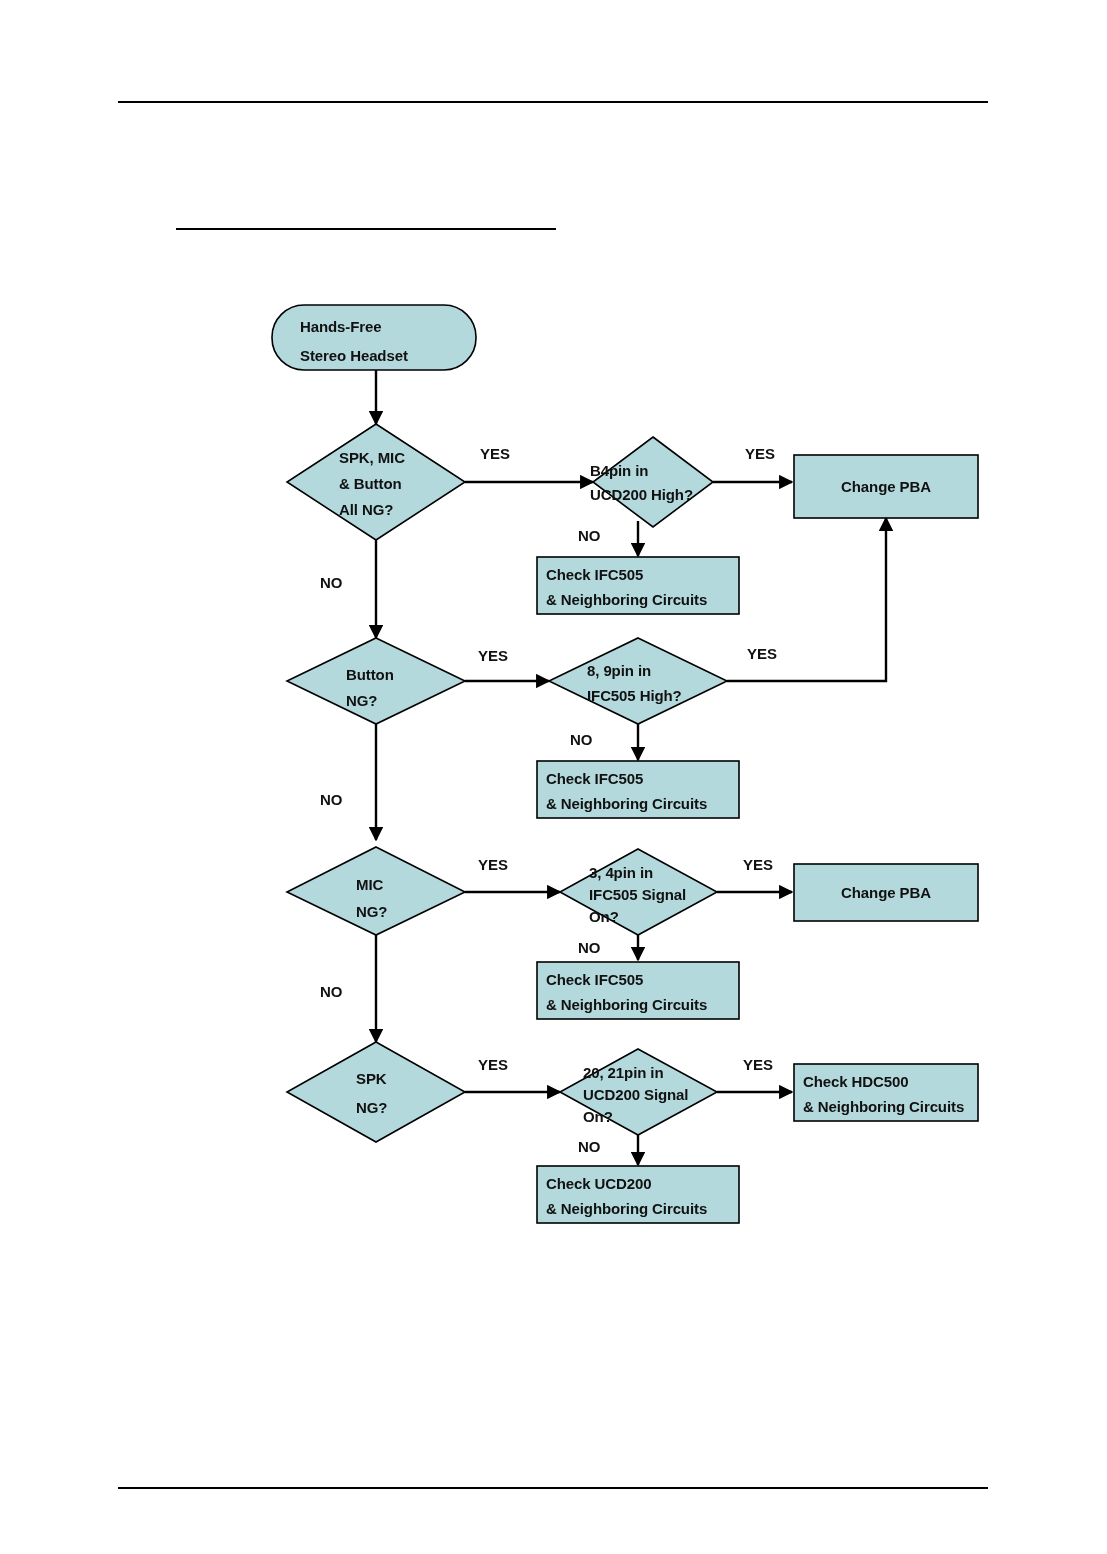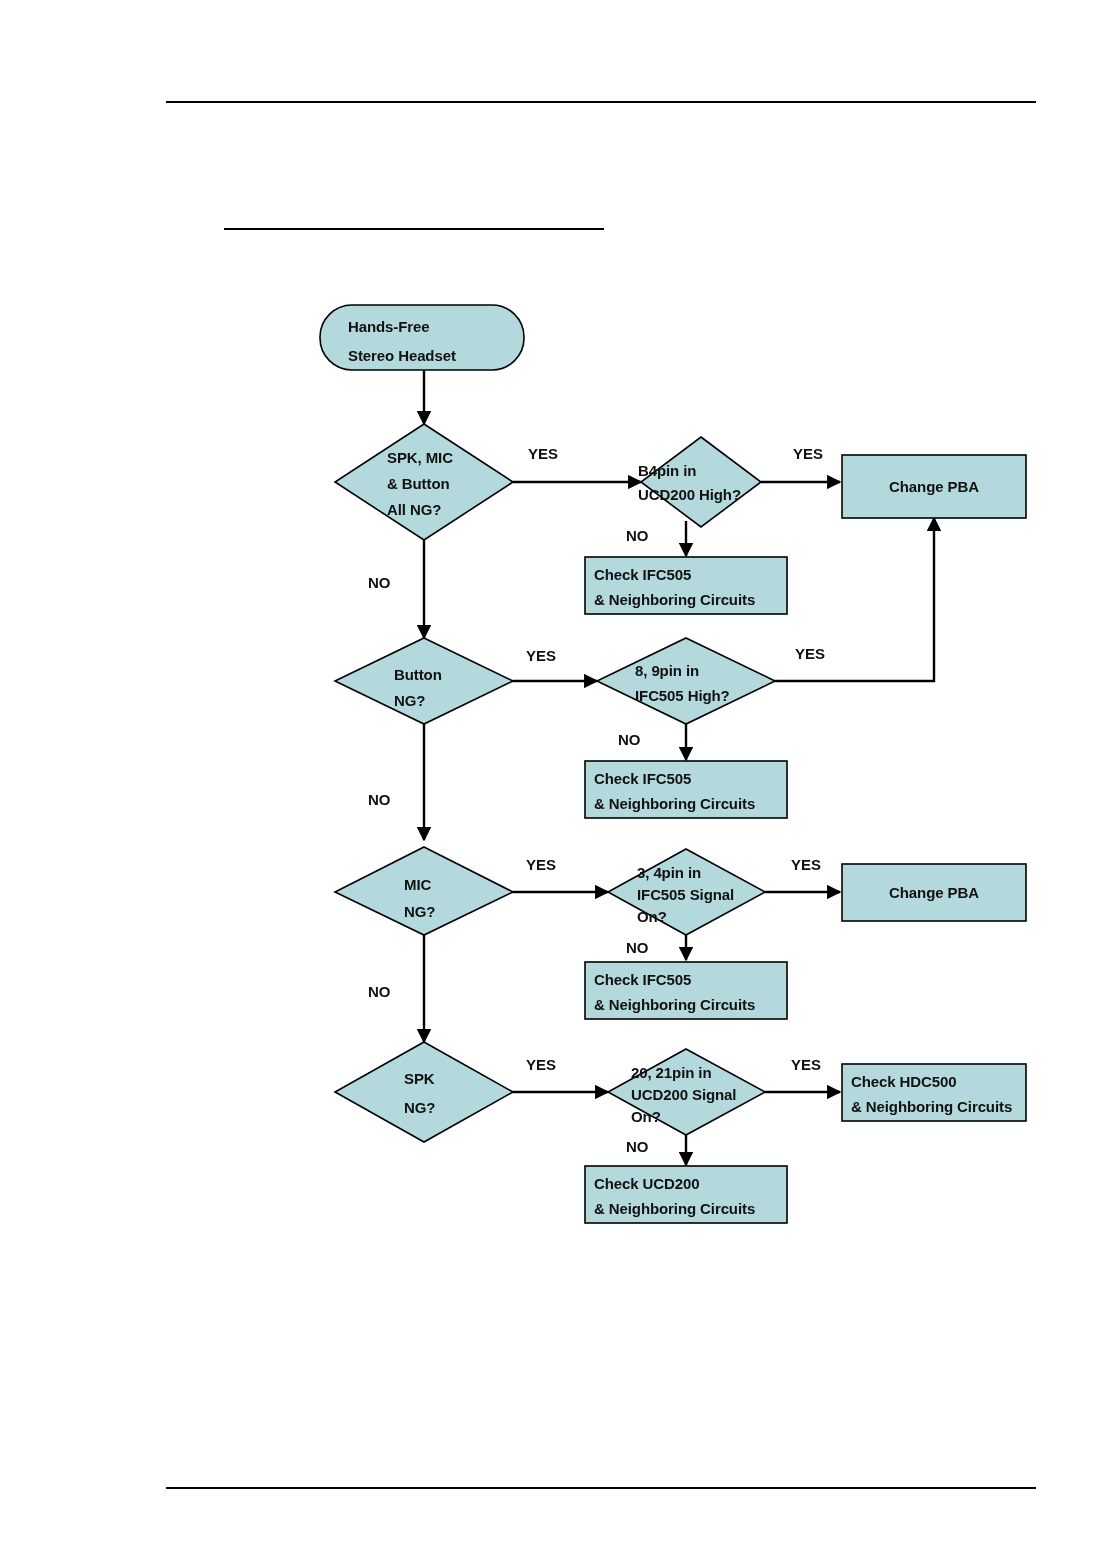--- a/index.html
+++ b/index.html
@@ -11,21 +11,20 @@
     width: 1107px;
     height: 1554px;
     position: relative;
     font-family: "Liberation Sans", sans-serif;
     overflow: hidden;
   }
   #page {
     position: absolute;
     inset: 0;
     background: #ffffff;
-    margin-left: 48px;
   }
   .rule {
     position: absolute;
     background: #000000;
   }
   #rule-top    { left: 118px; top: 101px;  width: 870px; height: 2px; }
   #rule-heading{ left: 176px; top: 228px;  width: 380px; height: 2px; }
   #rule-bottom { left: 118px; top: 1487px; width: 870px; height: 2px; }
 
   #flow-svg {

